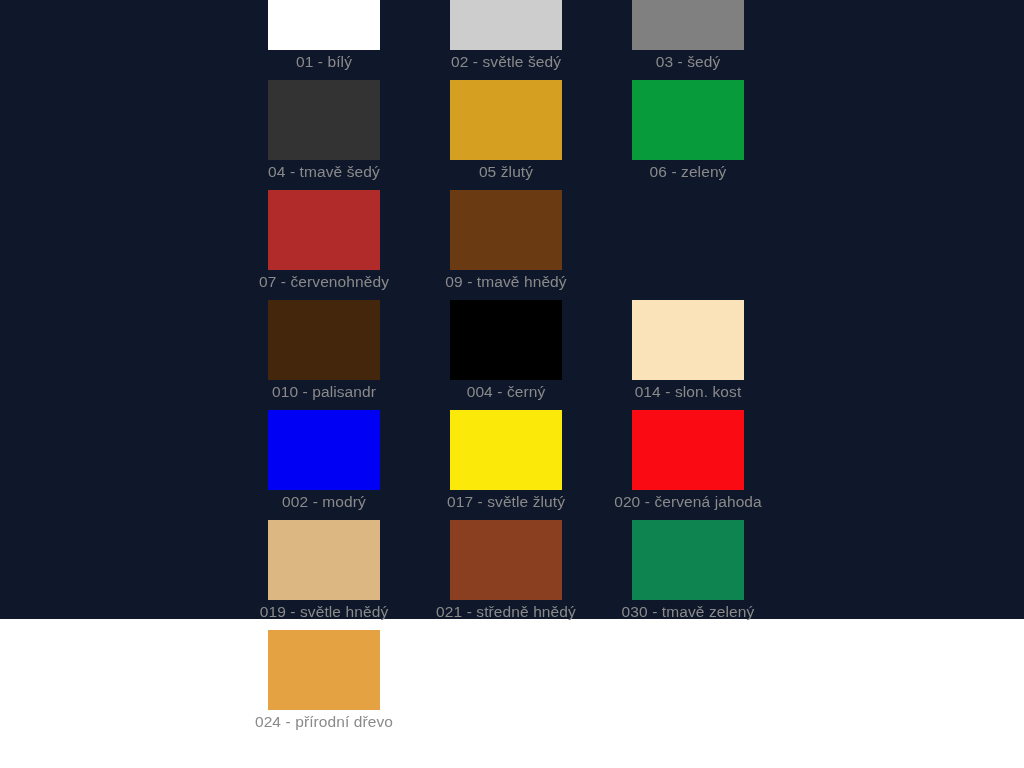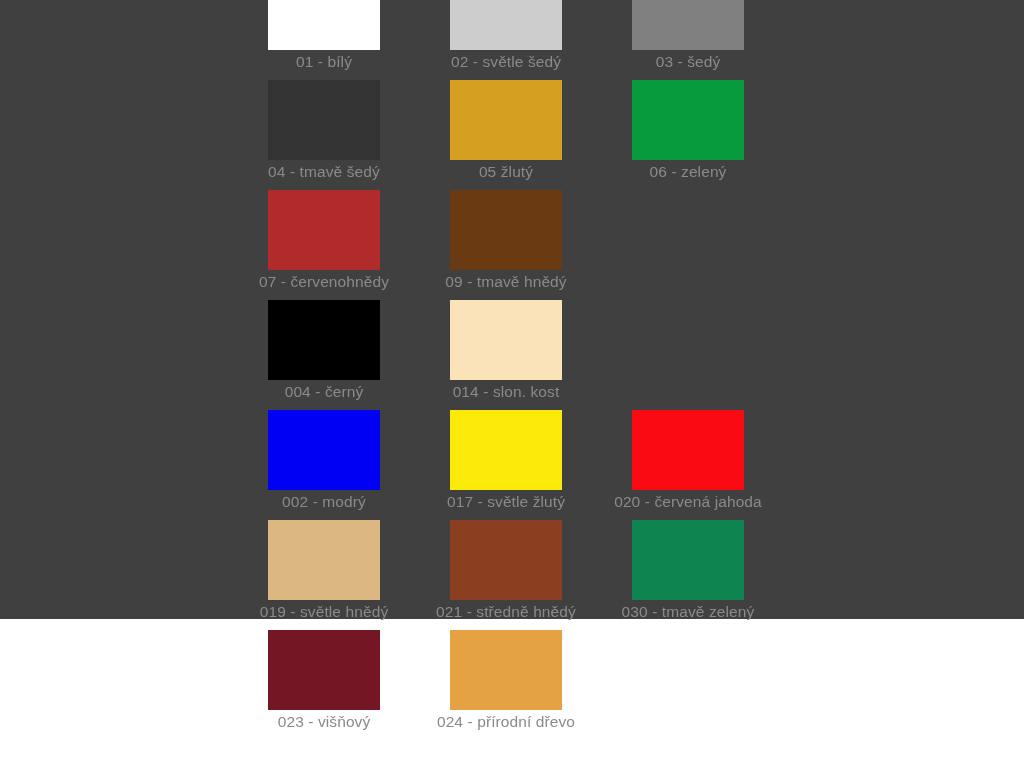--- a/index.html
+++ b/index.html
@@ -12,21 +12,21 @@
     height: 768px;
     background: #ffffff;
     font-family: "Liberation Sans", sans-serif;
     overflow: hidden;
   }
 
   #swatch-chart {
     position: relative;
     width: 1024px;
     height: 619px;
-    background: #404040;
+    background: #0f172a;
   }
 
   
   .swatch-grid {
     position: absolute;
     left: 268px;
     top: -30px;
     width: 660px;
   }
 
@@ -110,20 +110,24 @@
         <span class="swatch-label">07 - červenohnědy</span>
       </div>
       <div class="swatch-cell">
         <span class="swatch-chip" style="background: rgb(106, 58, 18);"></span>
         <span class="swatch-label">09 - tmavě hnědý</span>
       </div>
     </div>
 
     <div class="swatch-row">
       <div class="swatch-cell">
+        <span class="swatch-chip" style="background: rgb(68, 38, 12);"></span>
+        <span class="swatch-label">010 - palisandr</span>
+      </div>
+      <div class="swatch-cell">
         <span class="swatch-chip" style="background: rgb(0, 0, 0);"></span>
         <span class="swatch-label">004 - černý</span>
       </div>
       <div class="swatch-cell">
         <span class="swatch-chip" style="background: rgb(251, 227, 185);"></span>
         <span class="swatch-label">014 - slon. kost</span>
       </div>
     </div>
 
     <div class="swatch-row">
@@ -151,24 +155,20 @@
         <span class="swatch-label">021 - středně hnědý</span>
       </div>
       <div class="swatch-cell">
         <span class="swatch-chip" style="background: rgb(14, 132, 80);"></span>
         <span class="swatch-label">030 - tmavě zelený</span>
       </div>
     </div>
 
     <div class="swatch-row">
       <div class="swatch-cell">
-        <span class="swatch-chip" style="background: rgb(116, 22, 36);"></span>
-        <span class="swatch-label">023 - višňový</span>
-      </div>
-      <div class="swatch-cell">
         <span class="swatch-chip" style="background: rgb(229, 162, 67);"></span>
         <span class="swatch-label">024 - přírodní dřevo</span>
       </div>
       <div class="swatch-cell empty">
         
         
       </div>
     </div>
 
   </div>

